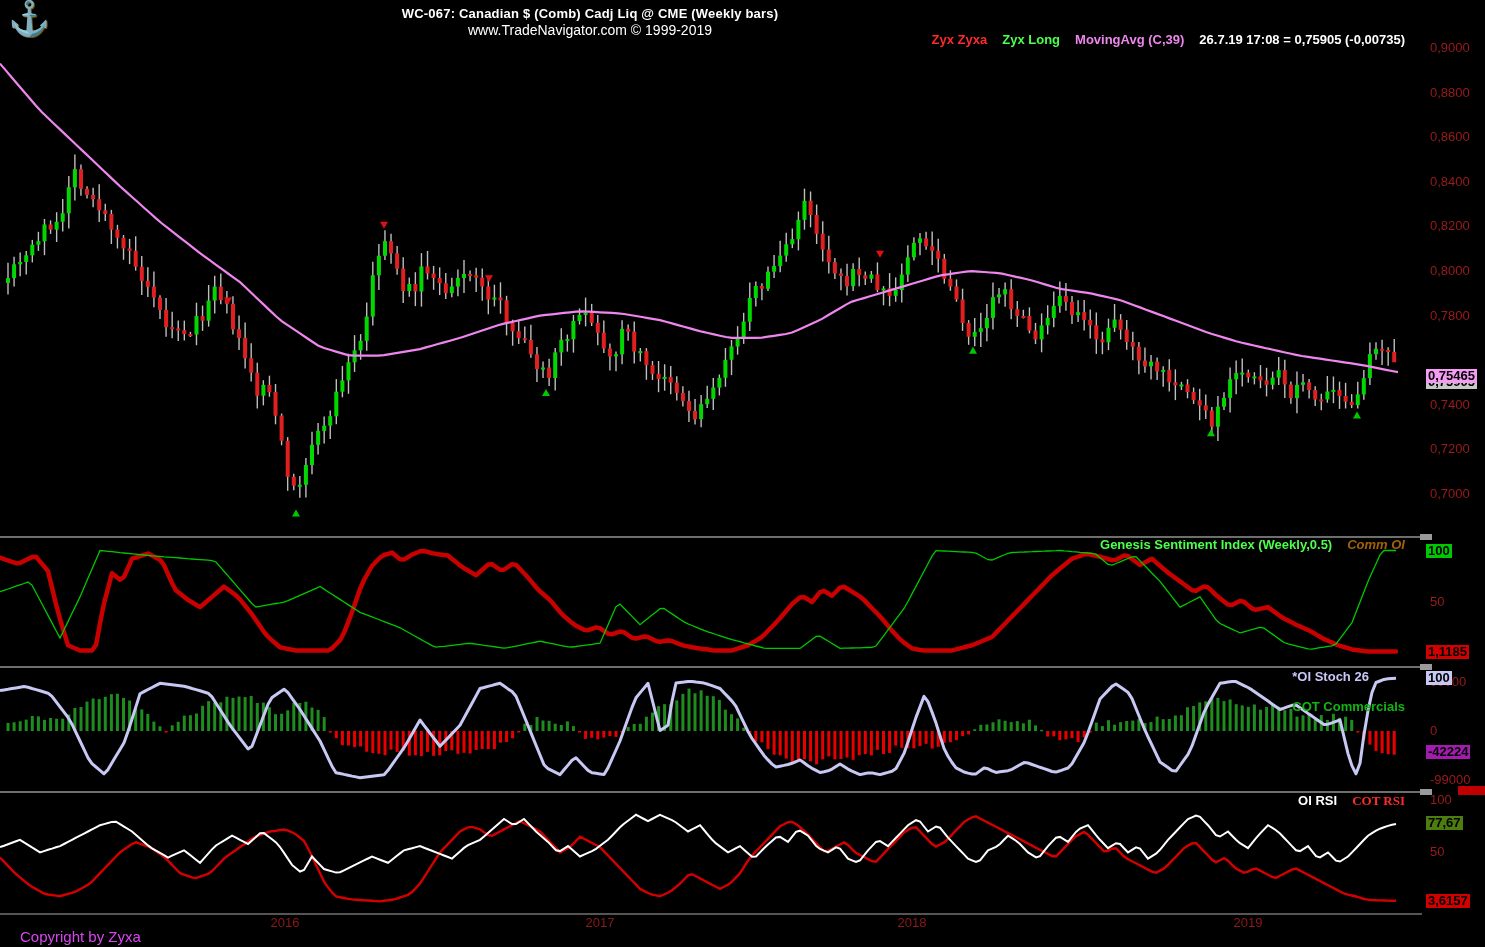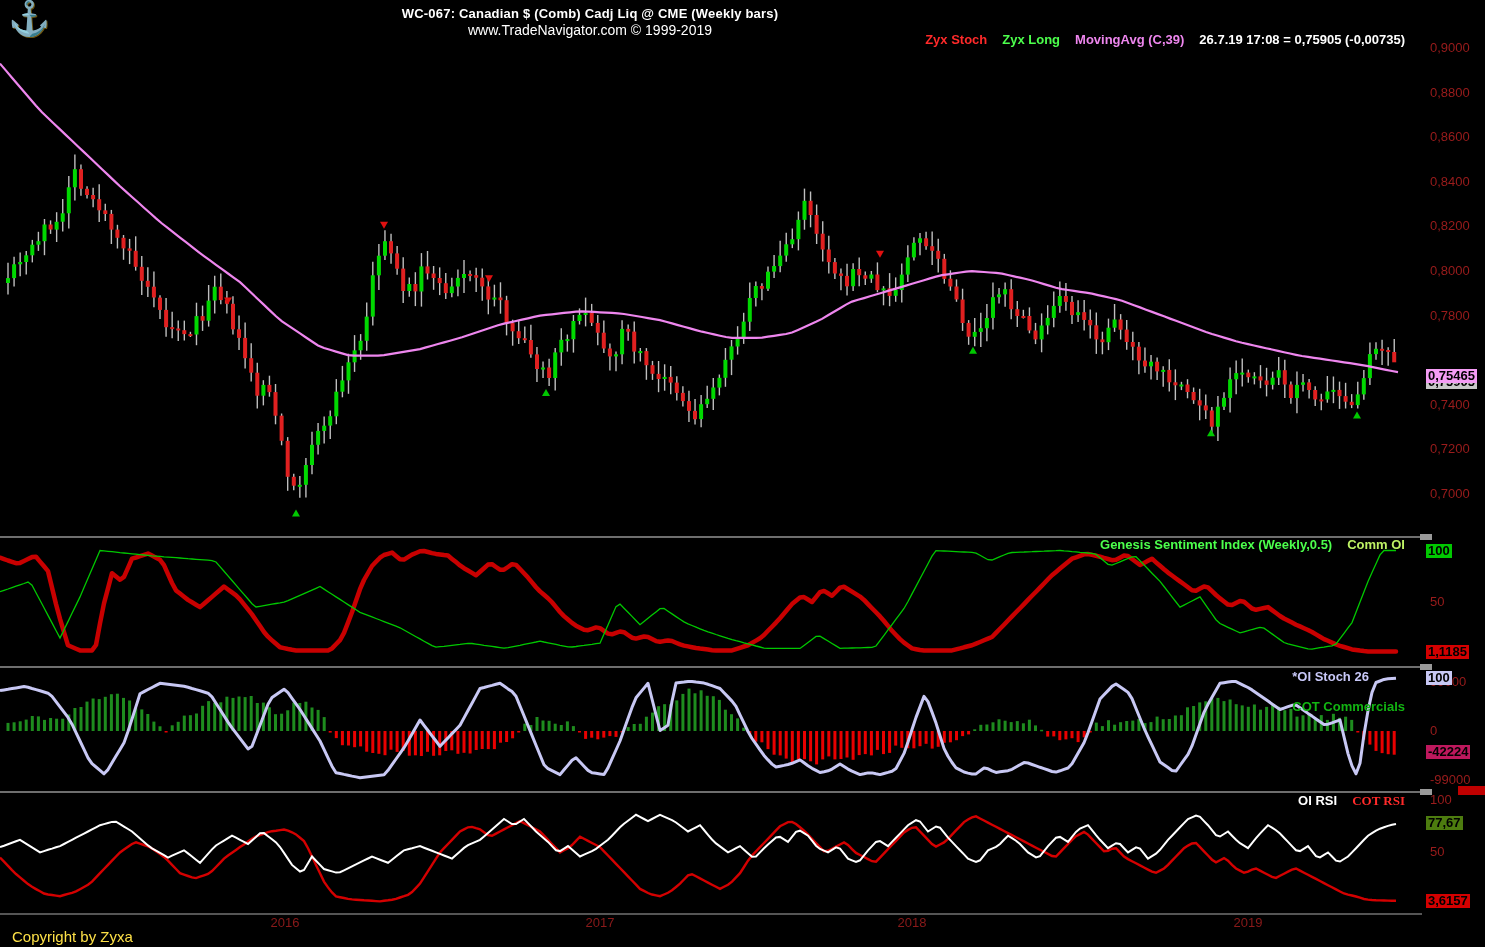--- a/index.html
+++ b/index.html
@@ -19,21 +19,21 @@
   .legend.p2{top:537px;}
   .legend.p3{top:669px;flex-direction:column;}
   .legend.p4{top:793px;justify-content:flex-end;}
   .sep{position:absolute;left:0;width:1422px;height:2px;background:#6e6e6e;z-index:2;}
   .grip{position:absolute;left:1420px;width:12px;height:6px;background:#9a9a9a;z-index:3;}
   #labels{position:absolute;inset:0;z-index:3;}
   .axlab{position:absolute;font-size:13px;color:#9B1C1C;line-height:15px;white-space:pre;}
   .tag{position:absolute;font-size:13px;font-weight:bold;color:#000;line-height:14px;
        padding:0 2px;white-space:pre;}
   .yearlab{position:absolute;font-size:13px;color:#8B1A1A;width:44px;text-align:center;}
-  .copyright{position:absolute;left:12px;top:928px;font-size:15px;color:#fde047;z-index:4;}
+  .copyright{position:absolute;left:20px;top:928px;font-size:15px;color:#d946ef;z-index:4;}
   .frag{position:absolute;z-index:3;}
 </style>
 </head>
 <body>
 
 <div id="root">
 
   <svg id="chart-svg" width="1485" height="947">
       <g>
         <line x1="8" y1="262.8" x2="8" y2="294.5" stroke="#BEBEBE" stroke-width="1.4"></line>
@@ -748,29 +748,29 @@
     </svg>
 
   <div class="logo">⚓</div>
 
   <div class="titlebox">
     <div class="t1">WC-067:  Canadian $ (Comb) Cadj Liq @ CME  (Weekly bars)</div>
     <div class="t2">www.TradeNavigator.com © 1999-2019</div>
   </div>
 
   <div class="legend main" style="color: rgb(255, 255, 255);">
-    <span id="lg-zs" style="color: rgb(255, 42, 42);">Zyx Stoch</span>
+    <span id="lg-zs" style="color: rgb(255, 42, 42);">Zyx Zyxa</span>
     <span id="lg-zl" style="color: rgb(76, 255, 76);">Zyx Long</span>
     <span id="lg-ma" style="color: rgb(238, 134, 238);">MovingAvg (C,39)</span>
     <span id="lg-qt" style="color: rgb(255, 255, 255);">26.7.19 17:08 = 0,75905 (-0,00735)</span>
   </div>
 
   <div class="legend p2">
     <span id="lg-sent" style="color: rgb(76, 255, 76);">Genesis Sentiment Index (Weekly,0.5)</span>
-    <span id="lg-comm" style="color: #bef264;">Comm OI</span>
+    <span id="lg-comm" style="color: #a16207; font-style: italic;">Comm OI</span>
   </div>
 
   <div class="legend p3">
     <span id="lg-stoch" style="color: rgb(200, 200, 248);">*OI Stoch 26</span>
     <span id="lg-cotc" style="color: rgb(18, 180, 18);">COT Commercials</span>
   </div>
 
   <div class="legend p4">
     <span id="lg-oirsi" style="color: rgb(255, 255, 255);">OI RSI</span>
     <span id="lg-cotrsi" style="color: rgb(255, 42, 42); font-family: Liberation Serif, serif;">COT RSI</span>
@@ -805,19 +805,19 @@
       <div class="axlab" style="left: 1430px; top: 844.35px;">50</div>
       <div class="yearlab" style="left: 263px; top: 915px;">2016</div>
       <div class="yearlab" style="left: 578px; top: 915px;">2017</div>
       <div class="yearlab" style="left: 890px; top: 915px;">2018</div>
       <div class="yearlab" style="left: 1226px; top: 915px;">2019</div>
       <div class="tag" style="left: 1426px; top: 375px; background: rgb(200, 200, 200);">0,75905</div>
       <div class="tag" style="left: 1426px; top: 369.13px; background: rgb(244, 156, 244);">0,75465</div>
       <div class="tag" style="left: 1426px; top: 543.5px; background: rgb(0, 200, 0);">100</div>
       <div class="tag" style="left: 1426px; top: 645.348px; background: rgb(212, 0, 0);">1,1185</div>
       <div class="tag" style="left: 1426px; top: 671px; background: rgb(200, 200, 244);">100</div>
-      <div class="tag" style="left: 1426px; top: 744.899px; background: #be185d;">-42224</div>
+      <div class="tag" style="left: 1426px; top: 744.899px; background: #a21caf;">-42224</div>
       <div class="tag" style="left: 1426px; top: 816.49px; background: #4d7c0f;">77,67</div>
       <div class="tag" style="left: 1426px; top: 893.729px; background: rgb(212, 0, 0);">3,6157</div>
     </div>
 
   <div class="copyright">Copyright by Zyxa</div>
 </div>
 
 </body></html>

